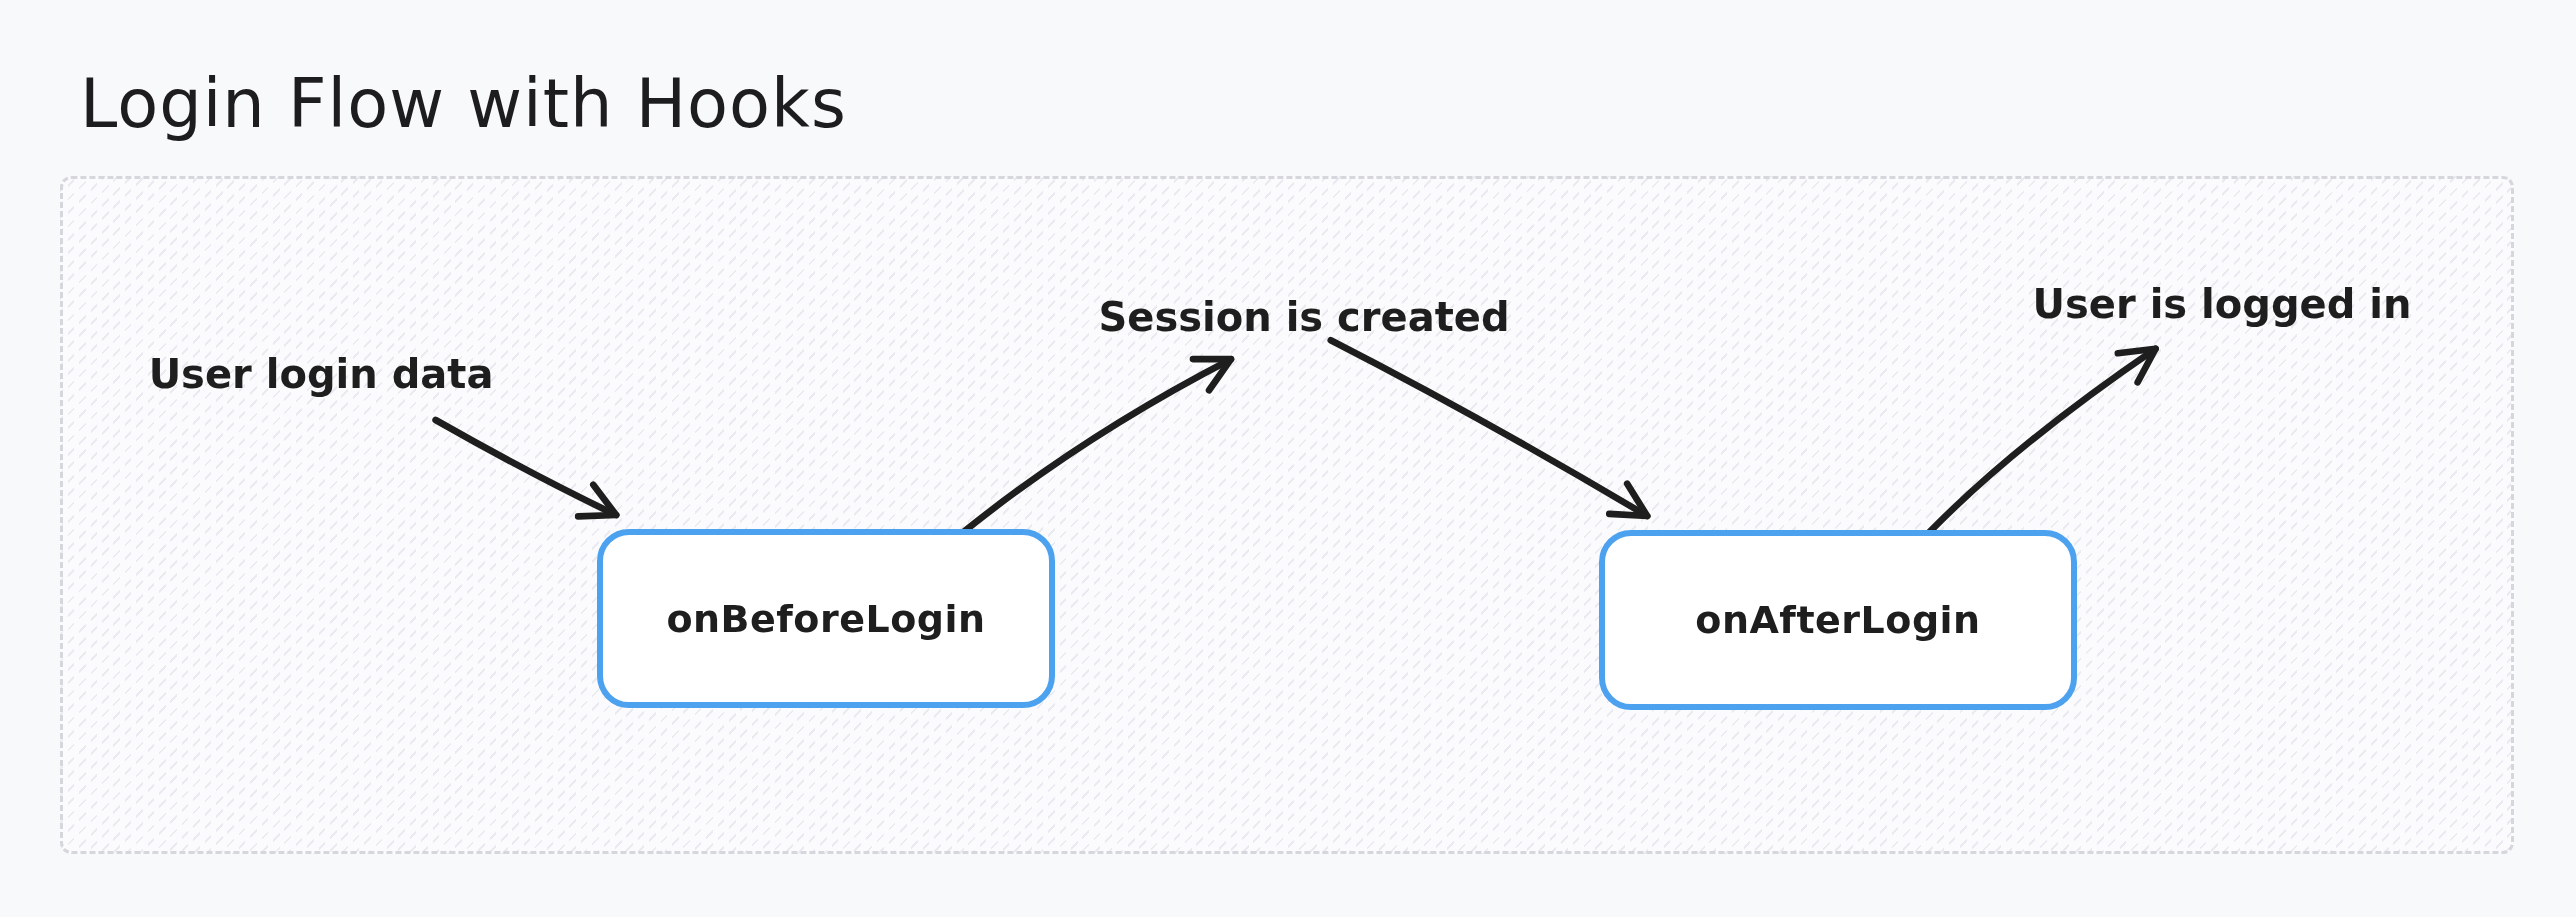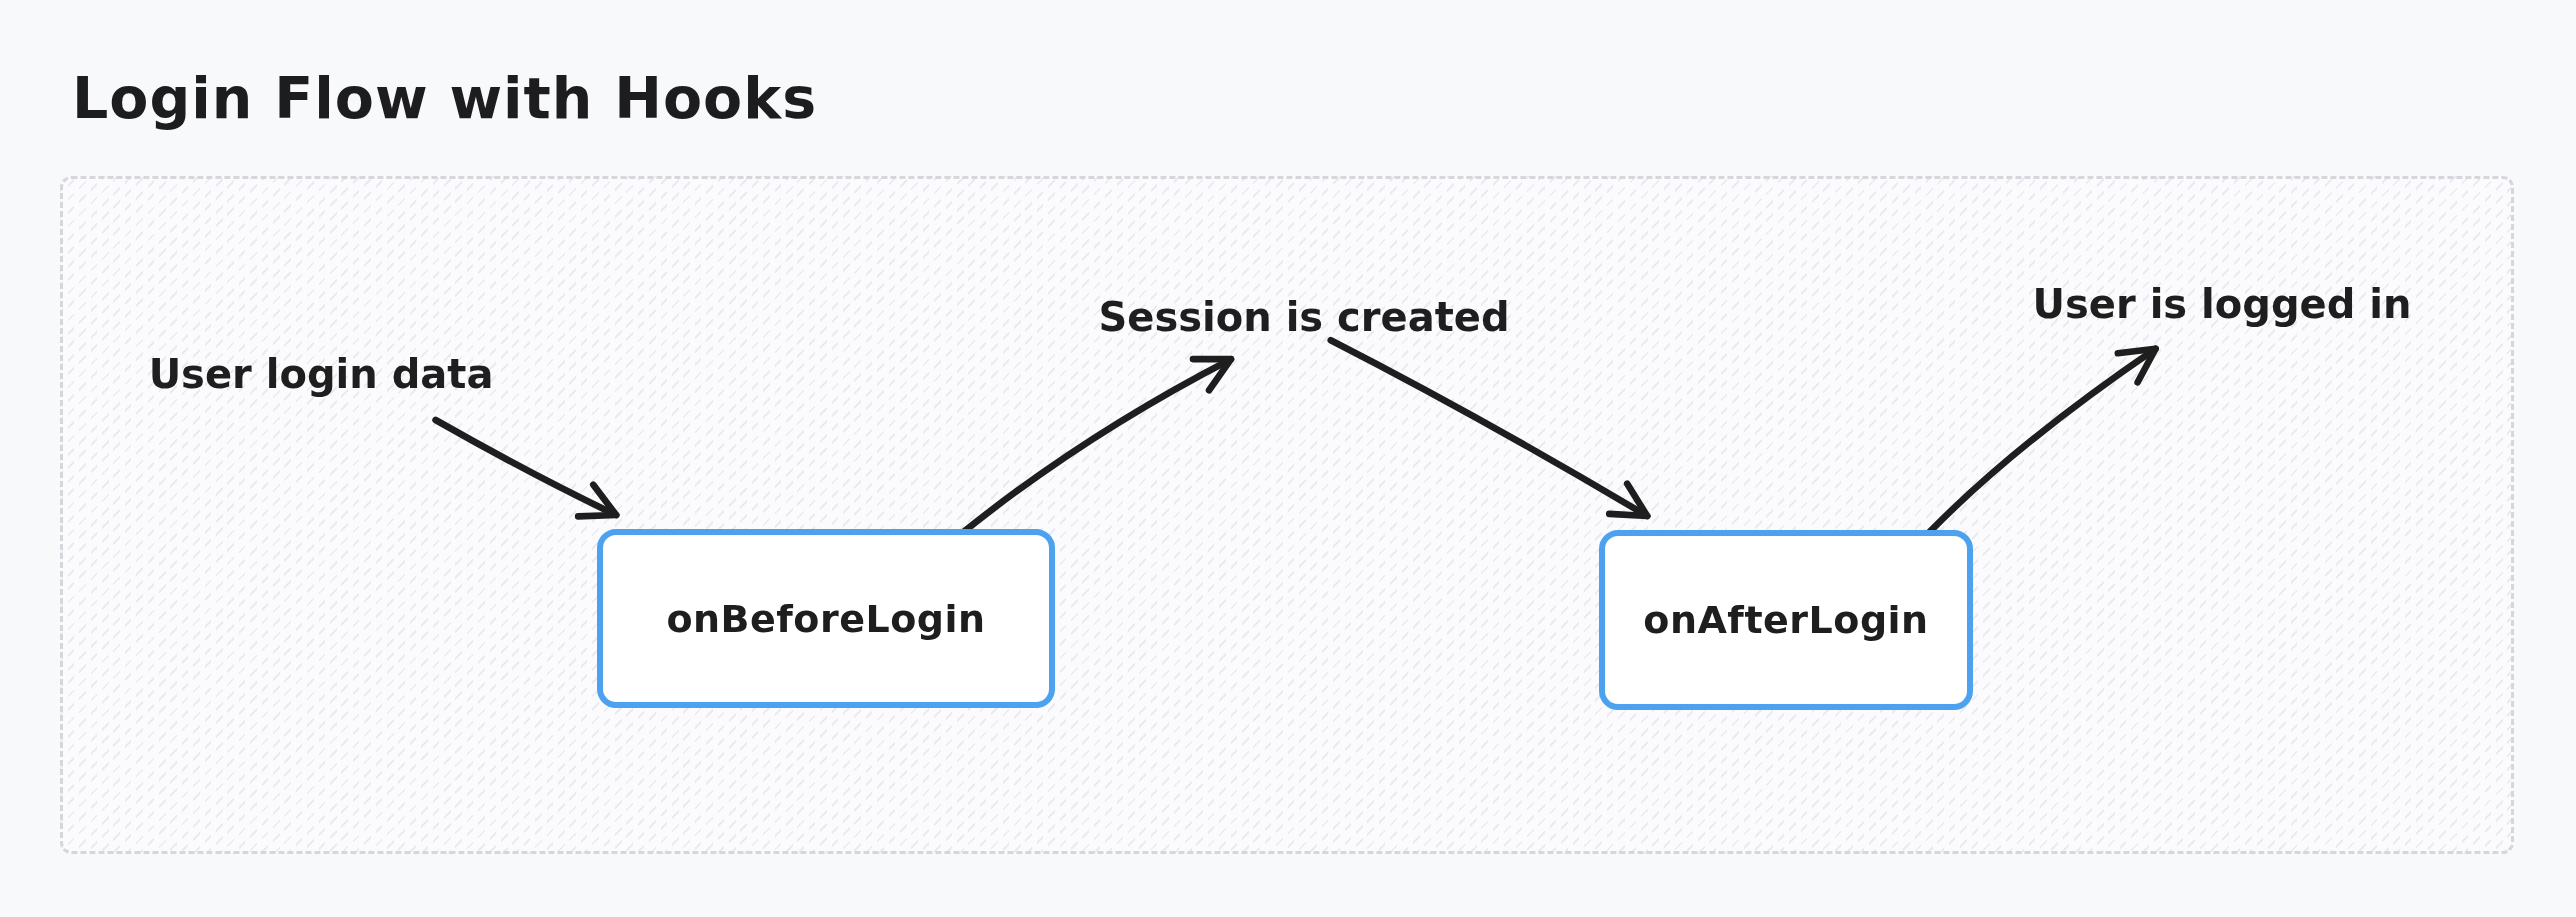--- a/index.html
+++ b/index.html
@@ -7,42 +7,42 @@
     width:2576px;height:917px;
     background:#f8f9fa;
     font-family:"DejaVu Sans", sans-serif;
     color:#1e1e1e;
     overflow:hidden;
     position:relative;
   }
   .stage{position:absolute;inset:0;width:2576px;height:917px;}
 
   .title{
-    position:absolute;left:72px;top:65px;
-    font-size:57px;font-weight:bold;
+    position:absolute;left:80px;top:65px;
+    font-size:67px;font-weight:normal;
     letter-spacing:1px;color:#1d1d1f;
     white-space:nowrap;
   }
 
   .frame{
     position:absolute;
     border:3.8px dashed #d5d7dd;
     border-radius:11.4px;
     background-color:#fbfbfd;
     background-image:
       repeating-linear-gradient(90deg, #fbfbfd 0 4.8px, rgba(0,0,0,0) 4.8px 11.4px),
       repeating-linear-gradient(135deg, rgba(0,0,0,0) 0 7.6px, #e9ebf0 7.6px 9.5px);
     box-sizing:border-box;
   }
 
   .node{
     position:absolute;
     background:#ffffff;
     border:6.7px solid #4da2f0;
-    border-radius:19px;
+    border-radius:32px;
     box-sizing:border-box;
     display:flex;align-items:center;justify-content:center;
   }
   .node-label{
     font-size:38px;font-weight:bold;color:#1e1e1e;
     letter-spacing:0.5px;white-space:nowrap;
   }
 
   .annotation{
     position:absolute;
@@ -84,18 +84,18 @@
   </div>
 
   <div class="annotation" style="left: 1304px; top: 291px;">
     <div>Session is created</div>
   </div>
 
   <div class="node" style="left: 597px; top: 529px; width: 458px; height: 179px;">
     <span class="node-label">onBeforeLogin</span>
   </div>
 
-  <div class="node" style="left: 1599px; top: 530px; width: 374px; height: 180px;">
+  <div class="node" style="left: 1599px; top: 530px; width: 478px; height: 180px;">
     <span class="node-label">onAfterLogin</span>
   </div>
 
 </div>
 
 
 </body></html>

